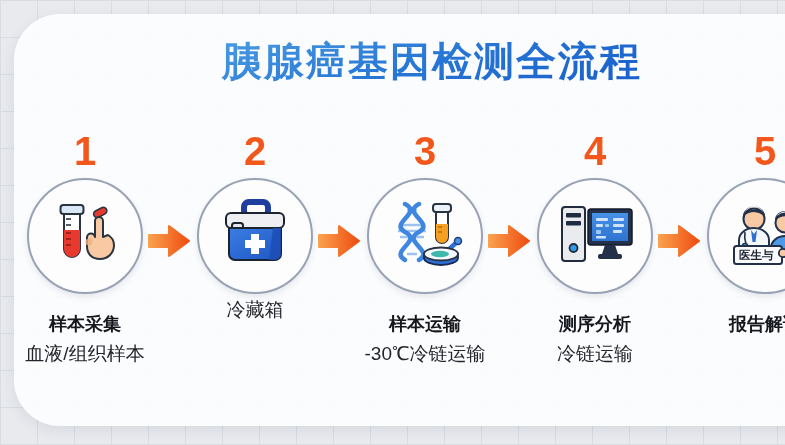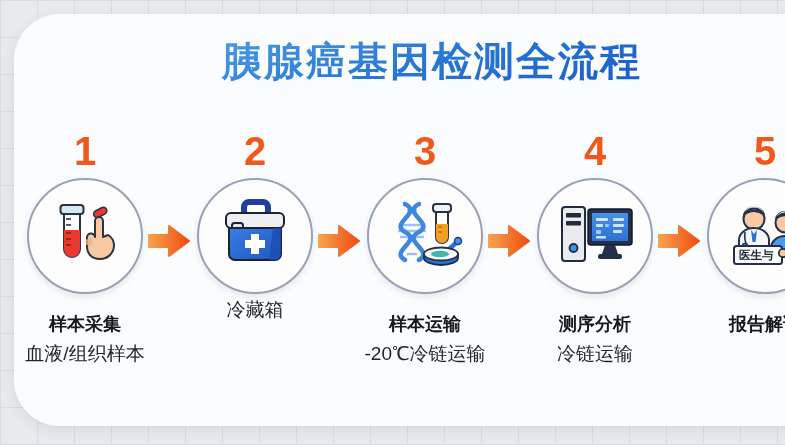--- a/index.html
+++ b/index.html
@@ -205,21 +205,21 @@
 
           <line x1="62" y1="55" x2="72" y2="46" stroke="#2f6fd8" stroke-width="4.5" stroke-linecap="round"></line>
           <circle cx="73" cy="45" r="3.5" fill="#4a93e4" stroke="#1f3e7a" stroke-width="1.5"></circle>
 
           <path d="M39,62 a17,7 0 0 0 34,0 l0,-4 -34,0 Z" fill="#2f6fd8" stroke="#1a2b52" stroke-width="1.8"></path>
           <ellipse cx="56" cy="58" rx="17" ry="6.5" fill="#f4f8fc" stroke="#2a3440" stroke-width="1.8"></ellipse>
           <ellipse cx="55" cy="58" rx="9" ry="3.2" fill="#3fb8ac"></ellipse>
         </svg>
       </div>
       <div class="step-label">样本运输</div>
-      <div class="step-sublabel">-20℃冷链运输</div>
+      <div class="step-sublabel">-30℃冷链运输</div>
     </div>
 
     <div class="step">
       <div class="step-number">4</div>
       <div class="circle">
         <svg width="80" height="80" viewBox="0 0 80 80">
 
           <rect x="7" y="11" width="23" height="54" rx="3" fill="#e9ebef" stroke="#202b40" stroke-width="2"></rect>
           <rect x="11" y="17" width="15" height="4.5" rx="1" fill="#202b40"></rect>
           <rect x="11" y="25" width="15" height="4.5" rx="1" fill="#202b40"></rect>

